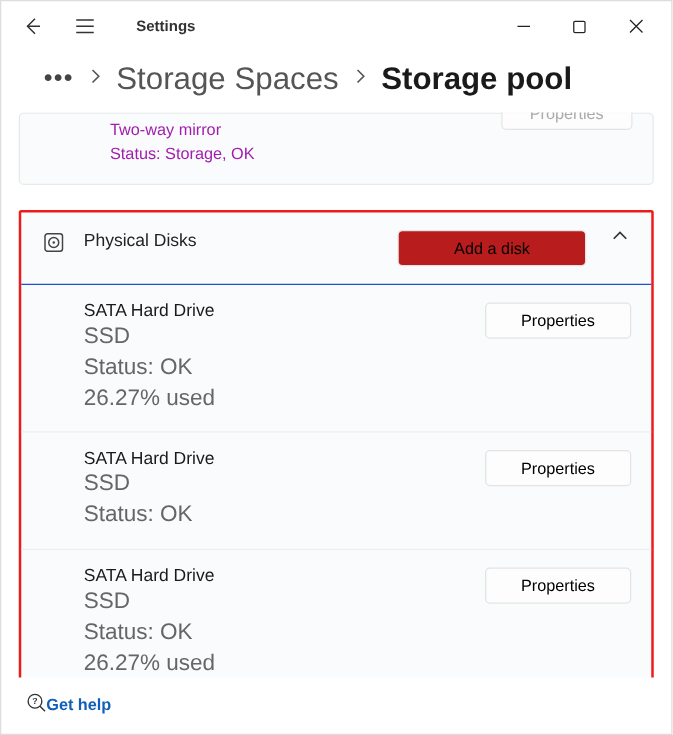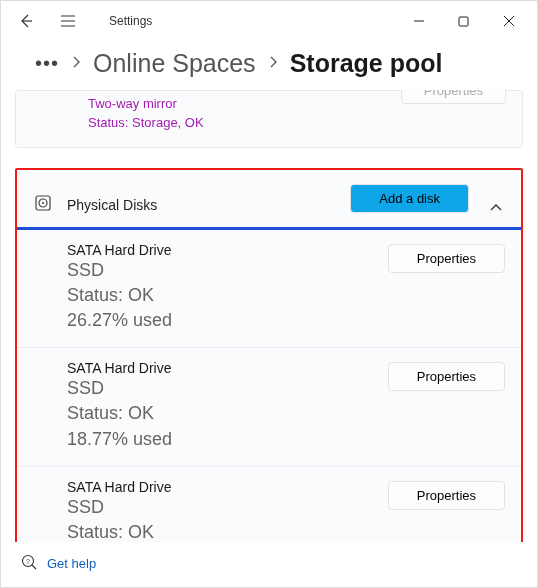--- a/index.html
+++ b/index.html
@@ -19,20 +19,21 @@
     position: relative;
     display: flex;
     flex-direction: column;
     border: 1px solid #ddd;
   }
   .titlebar {
     height: 40px;
     display: flex;
     align-items: center;
     padding: 0 6px 0 10px;
+    font-weight: bold;
   }
   .tb-left { display: flex; align-items: center; gap: 12px; }
   .tb-btn {
     width: 30px; height: 30px;
     display: flex; align-items: center; justify-content: center;
     cursor: pointer;
     color: #333;
   }
   .tb-title { font-size: 12px; margin-left: 14px; color: #333;}
   .tb-right { margin-left: auto; display: flex; }
@@ -95,36 +96,36 @@
     color: #aaa;
   }
 
   .highlighted {
     border: 2px solid #ef1b1b;
     border-radius: 2px;
     background: #fafbfd;
   }
   .section-header {
     display: flex;
-    align-items: flex-end;
+    align-items: flex-start;
     padding: 14px 16px;
-    border-bottom: 3px solid #1d4ed8;
+    border-bottom: 1px solid #1d4ed8;
   }
   .section-icon {
     width: 20px; height: 20px;
     margin-right: 14px;
     display:flex; align-items:center; justify-content:center;
   }
   .section-title { font-size: 14px; color: #222; }
   .action-btn {
     margin-left: auto;
-    background: #0ea5e9;
+    background: #b91c1c;
     border: 1px solid #e3e3e3;
     border-radius: 4px;
-    padding: 6px 28px;
+    padding: 6px 44px;
     font-size: 13px;
     cursor: pointer;
   }
   .chevron {
     margin-left: 18px;
     cursor: pointer;
     display:flex; align-items:center; justify-content:center;
     width: 18px;
   }
 
@@ -145,21 +146,22 @@
     padding: 6px 28px;
     font-size: 13px;
     cursor: pointer;
     margin-top: 2px;
   }
 
   .footer {
     padding: 12px 20px 14px 20px;
     display: flex;
     align-items: center;
-    gap: 10px;
+    gap: 0;
+    font-weight: bold;
   }
   .help-link {
     color: #1160b7;
     font-size: 13px;
     cursor: pointer;
   }
   .help-ico { color: #333; }
 </style>
 </head>
 <body>
@@ -200,21 +202,21 @@
     </div>
   </div>
 
   <div class="header-row">
     <span class="more-dots">•••</span>
     <span class="crumb-sep">
       <svg width="10" height="14" viewBox="0 0 10 14">
           <path d="M3 2 L8 7 L3 12" stroke="#555" stroke-width="1.3" fill="none"></path>
         </svg>
     </span>
-    <span class="crumb-link">Online Spaces</span>
+    <span class="crumb-link">Storage Spaces</span>
     <span class="crumb-sep">
       <svg width="10" height="14" viewBox="0 0 10 14">
           <path d="M3 2 L8 7 L3 12" stroke="#555" stroke-width="1.3" fill="none"></path>
         </svg>
     </span>
     <span class="crumb-current">Storage pool</span>
   </div>
 
   <div class="content">
 
@@ -253,21 +255,20 @@
           <div class="disk-sub">26.27% used</div>
         </div>
         <button class="prop-btn">Properties</button>
       </div>
 
       <div class="disk-row">
         <div class="disk-info">
           <div class="disk-name">SATA Hard Drive</div>
           <div class="disk-sub">SSD</div>
           <div class="disk-sub">Status: OK</div>
-          <div class="disk-sub">18.77% used</div>
         </div>
         <button class="prop-btn">Properties</button>
       </div>
 
       <div class="disk-row">
         <div class="disk-info">
           <div class="disk-name">SATA Hard Drive</div>
           <div class="disk-sub">SSD</div>
           <div class="disk-sub">Status: OK</div>
           <div class="disk-sub">26.27% used</div>

